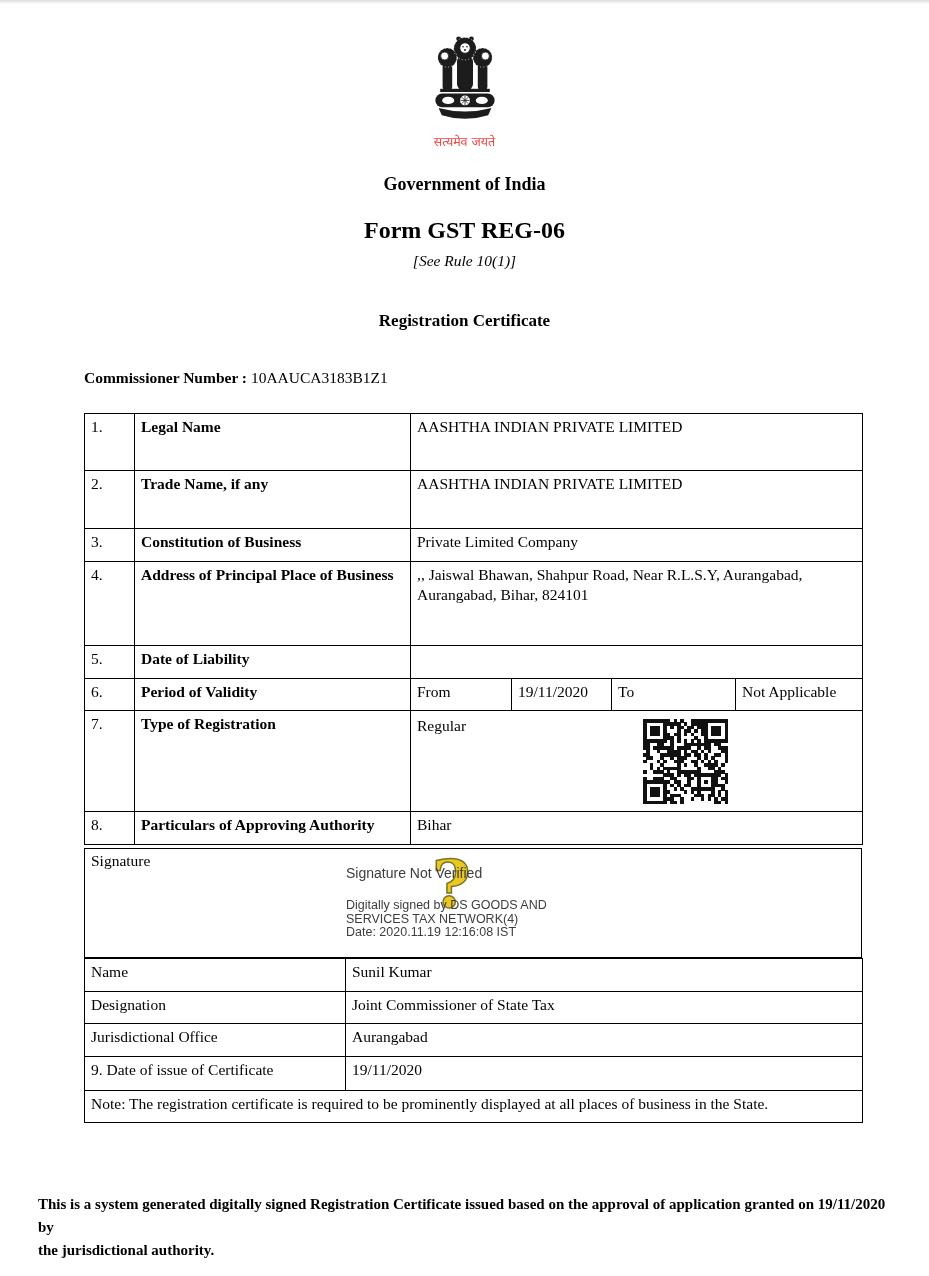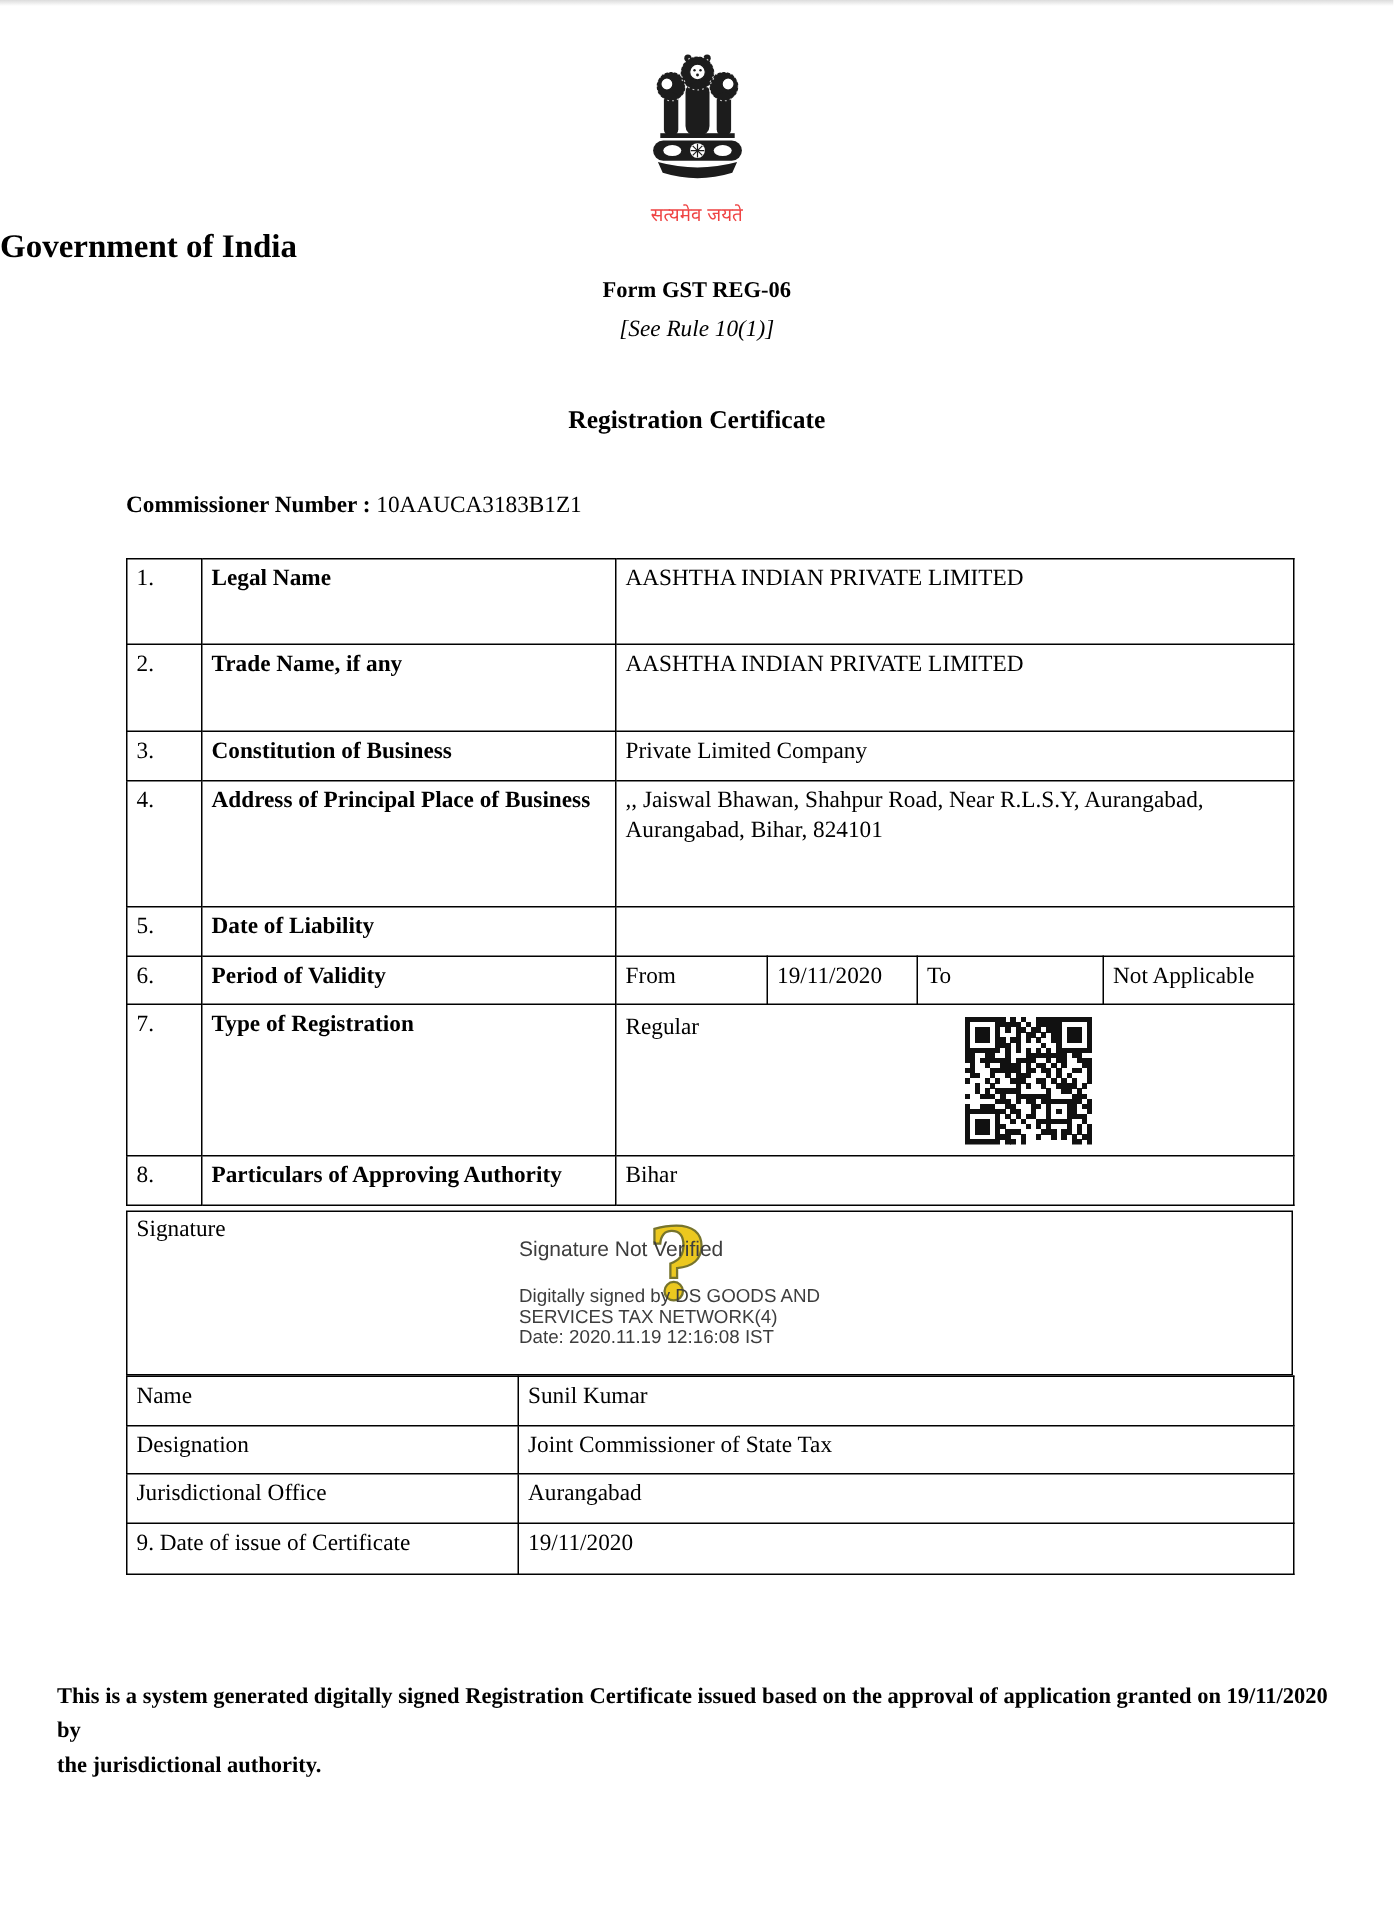--- a/index.html
+++ b/index.html
@@ -3,22 +3,22 @@
 <meta charset="utf-8">
 <style>
   html,body{margin:0;padding:0;}
   body{
     width:929px;height:1276px;background:#ffffff;color:#000;
     font-family:"Liberation Serif", serif;position:relative;overflow:hidden;
   }
   .top-shadow{height:4px;width:100%;background:linear-gradient(#dcdcdc,#ffffff);}
   .emblem-wrap{padding-top:28px;text-align:center;}
   .motto{font-family:"DejaVu Sans", sans-serif;font-size:12.5px;margin-top:1px;text-align:center;color:#ef4444;}
-  .gov-title{font-weight:bold;font-size:22px;text-align:left;}
-  .form-title{margin-top:9px;font-weight:bold;font-size:15px;text-align:center;}
+  .gov-title{margin-top:24px;font-weight:bold;font-size:18px;text-align:center;}
+  .form-title{margin-top:22px;font-weight:bold;font-size:24px;text-align:center;}
   .rule-ref{margin-top:8px;font-style:italic;font-size:15.5px;text-align:center;}
   .cert-title{margin-top:41px;font-weight:bold;font-size:17px;text-align:center;}
   .regnum{margin:38px 0 0 84px;font-size:15.5px;}
   .regnum b{font-weight:bold;}
 
   table{border-collapse:collapse;table-layout:fixed;}
   td{border:1px solid #000;vertical-align:top;padding:3px 6px;font-size:15.5px;line-height:1.28;overflow:hidden;}
   .main-table{margin:26px 0 0 84px;width:778px;}
   .lbl{font-weight:bold;}
   .num-cell{font-weight:normal;}
@@ -536,19 +536,22 @@
     <td>Joint Commissioner of State Tax</td>
   </tr>
   <tr style="height:33px">
     <td>Jurisdictional Office</td>
     <td>Aurangabad</td>
   </tr>
   <tr style="height:34px">
     <td>9. Date of issue of Certificate</td>
     <td>19/11/2020</td>
   </tr>
+  <tr style="height:32px">
+    <td colspan="2" class="note-cell">Note: The registration certificate is required to be prominently displayed at all places of business in the State.</td>
+  </tr>
 </tbody>
   </table>
 
 <div class="footer">
   <div>This is a system generated digitally signed Registration Certificate issued based on the approval of application granted on 19/11/2020 by</div>
   <div>the jurisdictional authority.</div>
 </div>
 
 </body></html>

